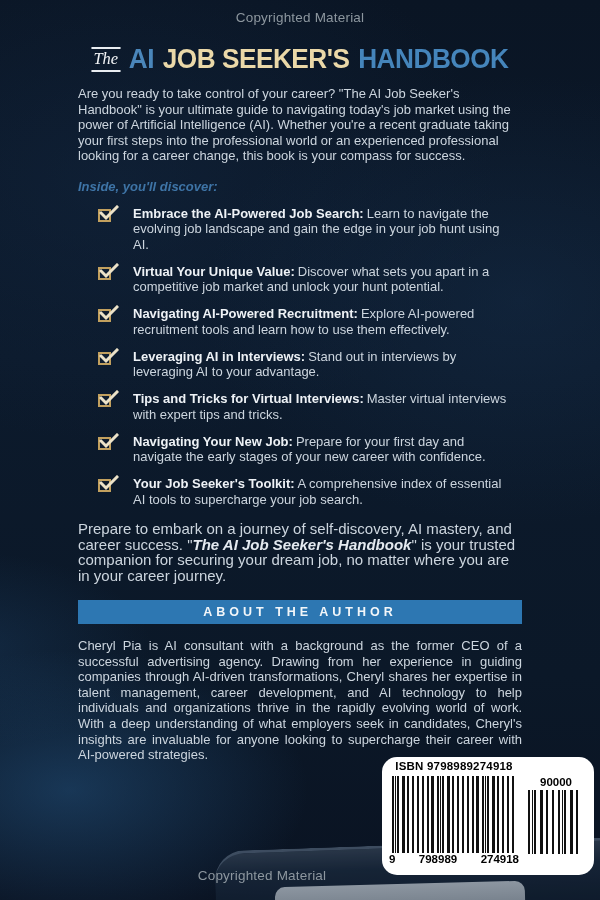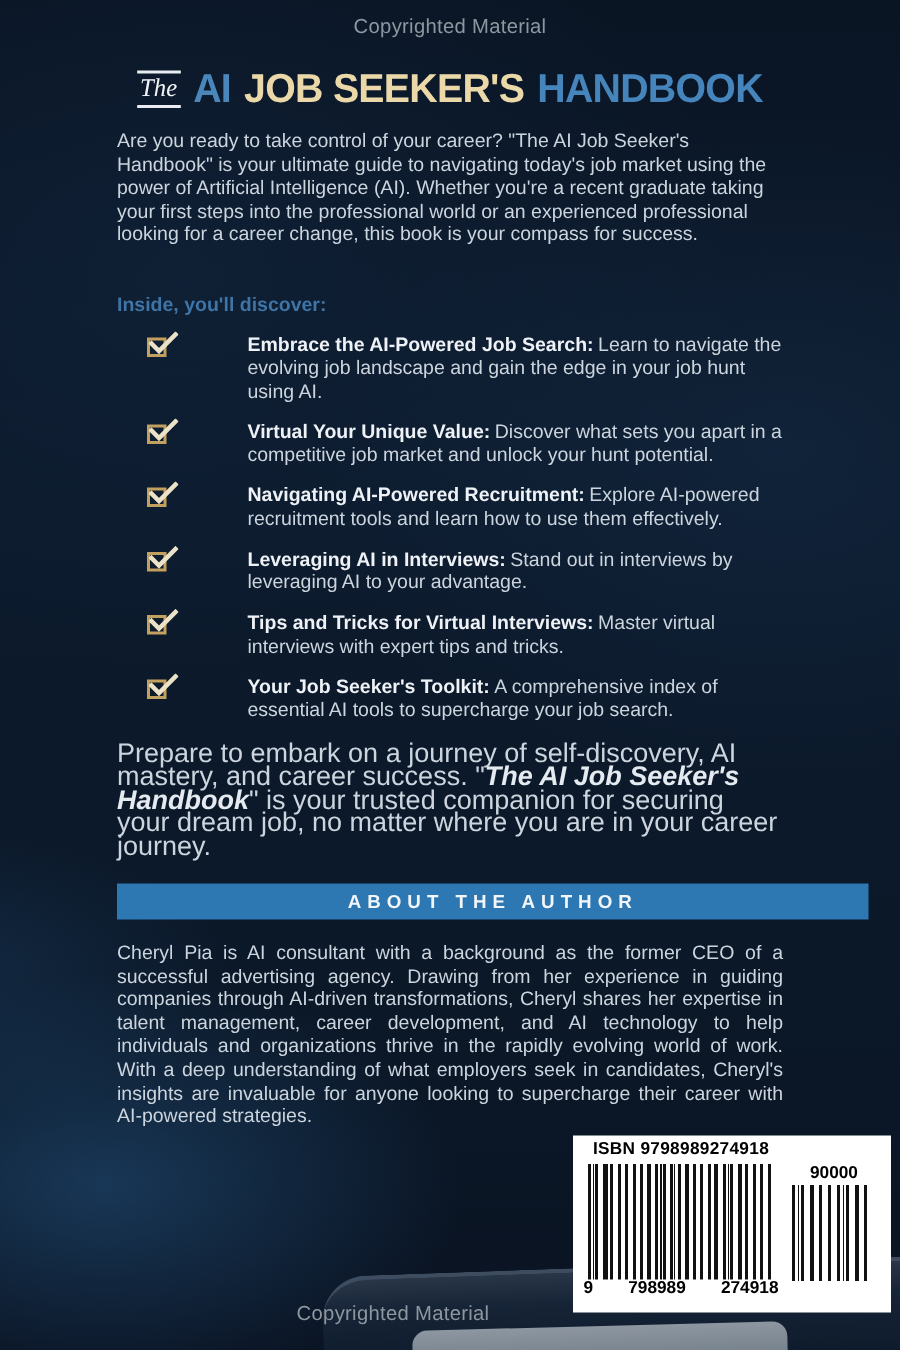--- a/index.html
+++ b/index.html
@@ -36,45 +36,45 @@
   .title-row { display:flex; align-items:center; justify-content:center; gap:9px;
     transform:scaleX(0.97); margin-bottom:13px; }
   .title-the { font-family:"Liberation Serif", serif; font-style:italic; font-size:17px;
     color:#f2f4f6; border-top:2px solid #e9edf1; border-bottom:2px solid #e9edf1;
     padding:0 2px 1px 2px; line-height:1.15; }
   .title-word { font-weight:bold; font-size:27px; letter-spacing:-0.5px; line-height:1; }
   .t-blue  { color:#4a86ba; }
   .t-cream { color:#ead8a8; }
   .t-blue2 { color:#4585bb; }
 
-  .intro { font-size:13px; line-height:15.5px; color:#ccd5de; margin-bottom:31px; }
-
-  .discover { font-size:13px; font-weight:bold; color:#3e74a6; margin-bottom:12px; }
+  .intro { font-size:13px; line-height:15.5px; color:#ccd5de; margin-bottom:15px; }
+
+  .discover { font-size:13px; font-weight:bold; color:#3e74a6; margin-bottom:12px;font-style:italic; }
 
   .bullets { margin-left:20px; }
-  .bullet { display:flex; margin-bottom:11.5px;gap:32px; }
+  .bullet { display:flex; margin-bottom:11.5px; }
   .checkbox { position:relative; flex:0 0 16px; width:16px; height:15px; margin-top:2px; }
   .checkbox .box { position:absolute; left:0; top:1px; width:13px; height:13px;
     border:2px solid #c2a05e; background:rgba(20,32,48,0.4); }
   .checkbox svg { position:absolute; left:1px; top:-3px; }
   .bullet-text { margin-left:19px; font-size:13px; line-height:15.5px; color:#ccd5de; width:376px; }
   .bullet-text b { color:#eef2f6; margin-right:3px; }
 
-  .closing { font-size:18px; line-height:15.5px; color:#ccd5de; margin-top:14px; margin-bottom:17px; }
+  .closing { font-size:15px; line-height:15.5px; color:#ccd5de; margin-top:14px; margin-bottom:17px; }
   .closing .book-title { font-weight:bold; font-style:italic; color:#e4eaf0; }
 
-  .about-banner { width:501px; height:24px; background:#2d77b2; display:flex;
+  .about-banner { width:444px; height:24px; background:#2d77b2; display:flex;
     align-items:center; justify-content:center; margin-bottom:14px; }
   .about-banner span { color:#f2f6f9; font-size:12.5px; font-weight:bold; letter-spacing:4px; }
 
   .bio { font-size:13px; line-height:15.6px; color:#ccd5de; text-align:justify; }
 
   
   .barcode-box { position:absolute; left:382px; top:757px; width:212px; height:118px;
-    background:#fff; color:#000; }
+    background:#fff; color:#000;border-radius:15px; }
   .isbn-label { position:absolute; left:4px; top:3px; width:136px; text-align:center;
     font-size:11.5px; font-weight:bold; letter-spacing:0.2px; }
   .ean-bars { position:absolute; left:10px; top:19px; width:124px; height:78px;
     background-image:
       repeating-linear-gradient(90deg, #111 0 2px, transparent 2px 5px),
       repeating-linear-gradient(90deg, transparent 0 3px, #111 3px 4px, transparent 4px 9px);
     background-color:#fff; }
   .ean-digits { position:absolute; left:4px; top:96px; width:136px; display:flex;
     justify-content:space-between; padding:0 3px; font-size:11.5px; font-weight:bold;
     background:#fff; }
@@ -155,20 +155,29 @@
       <div class="bullet">
         <span class="checkbox">
             <span class="box"></span>
             <svg width="20" height="16" viewBox="0 0 20 16">
               <polyline points="2,8 7,13 18,2" fill="none" stroke="#ece2c8" stroke-width="3" stroke-linecap="square"></polyline>
             </svg>
           </span>
         <div class="bullet-text"><b>Tips and Tricks for Virtual Interviews:</b><span>Master virtual interviews with expert tips and tricks.</span></div>
       </div>
 
+      <div class="bullet">
+        <span class="checkbox">
+            <span class="box"></span>
+            <svg width="20" height="16" viewBox="0 0 20 16">
+              <polyline points="2,8 7,13 18,2" fill="none" stroke="#ece2c8" stroke-width="3" stroke-linecap="square"></polyline>
+            </svg>
+          </span>
+        <div class="bullet-text"><b>Navigating Your New Job:</b><span>Prepare for your first day and navigate the early stages of your new career with confidence.</span></div>
+      </div>
 
       <div class="bullet">
         <span class="checkbox">
             <span class="box"></span>
             <svg width="20" height="16" viewBox="0 0 20 16">
               <polyline points="2,8 7,13 18,2" fill="none" stroke="#ece2c8" stroke-width="3" stroke-linecap="square"></polyline>
             </svg>
           </span>
         <div class="bullet-text"><b>Your Job Seeker's Toolkit:</b><span>A comprehensive index of essential AI tools to supercharge your job search.</span></div>
       </div>

